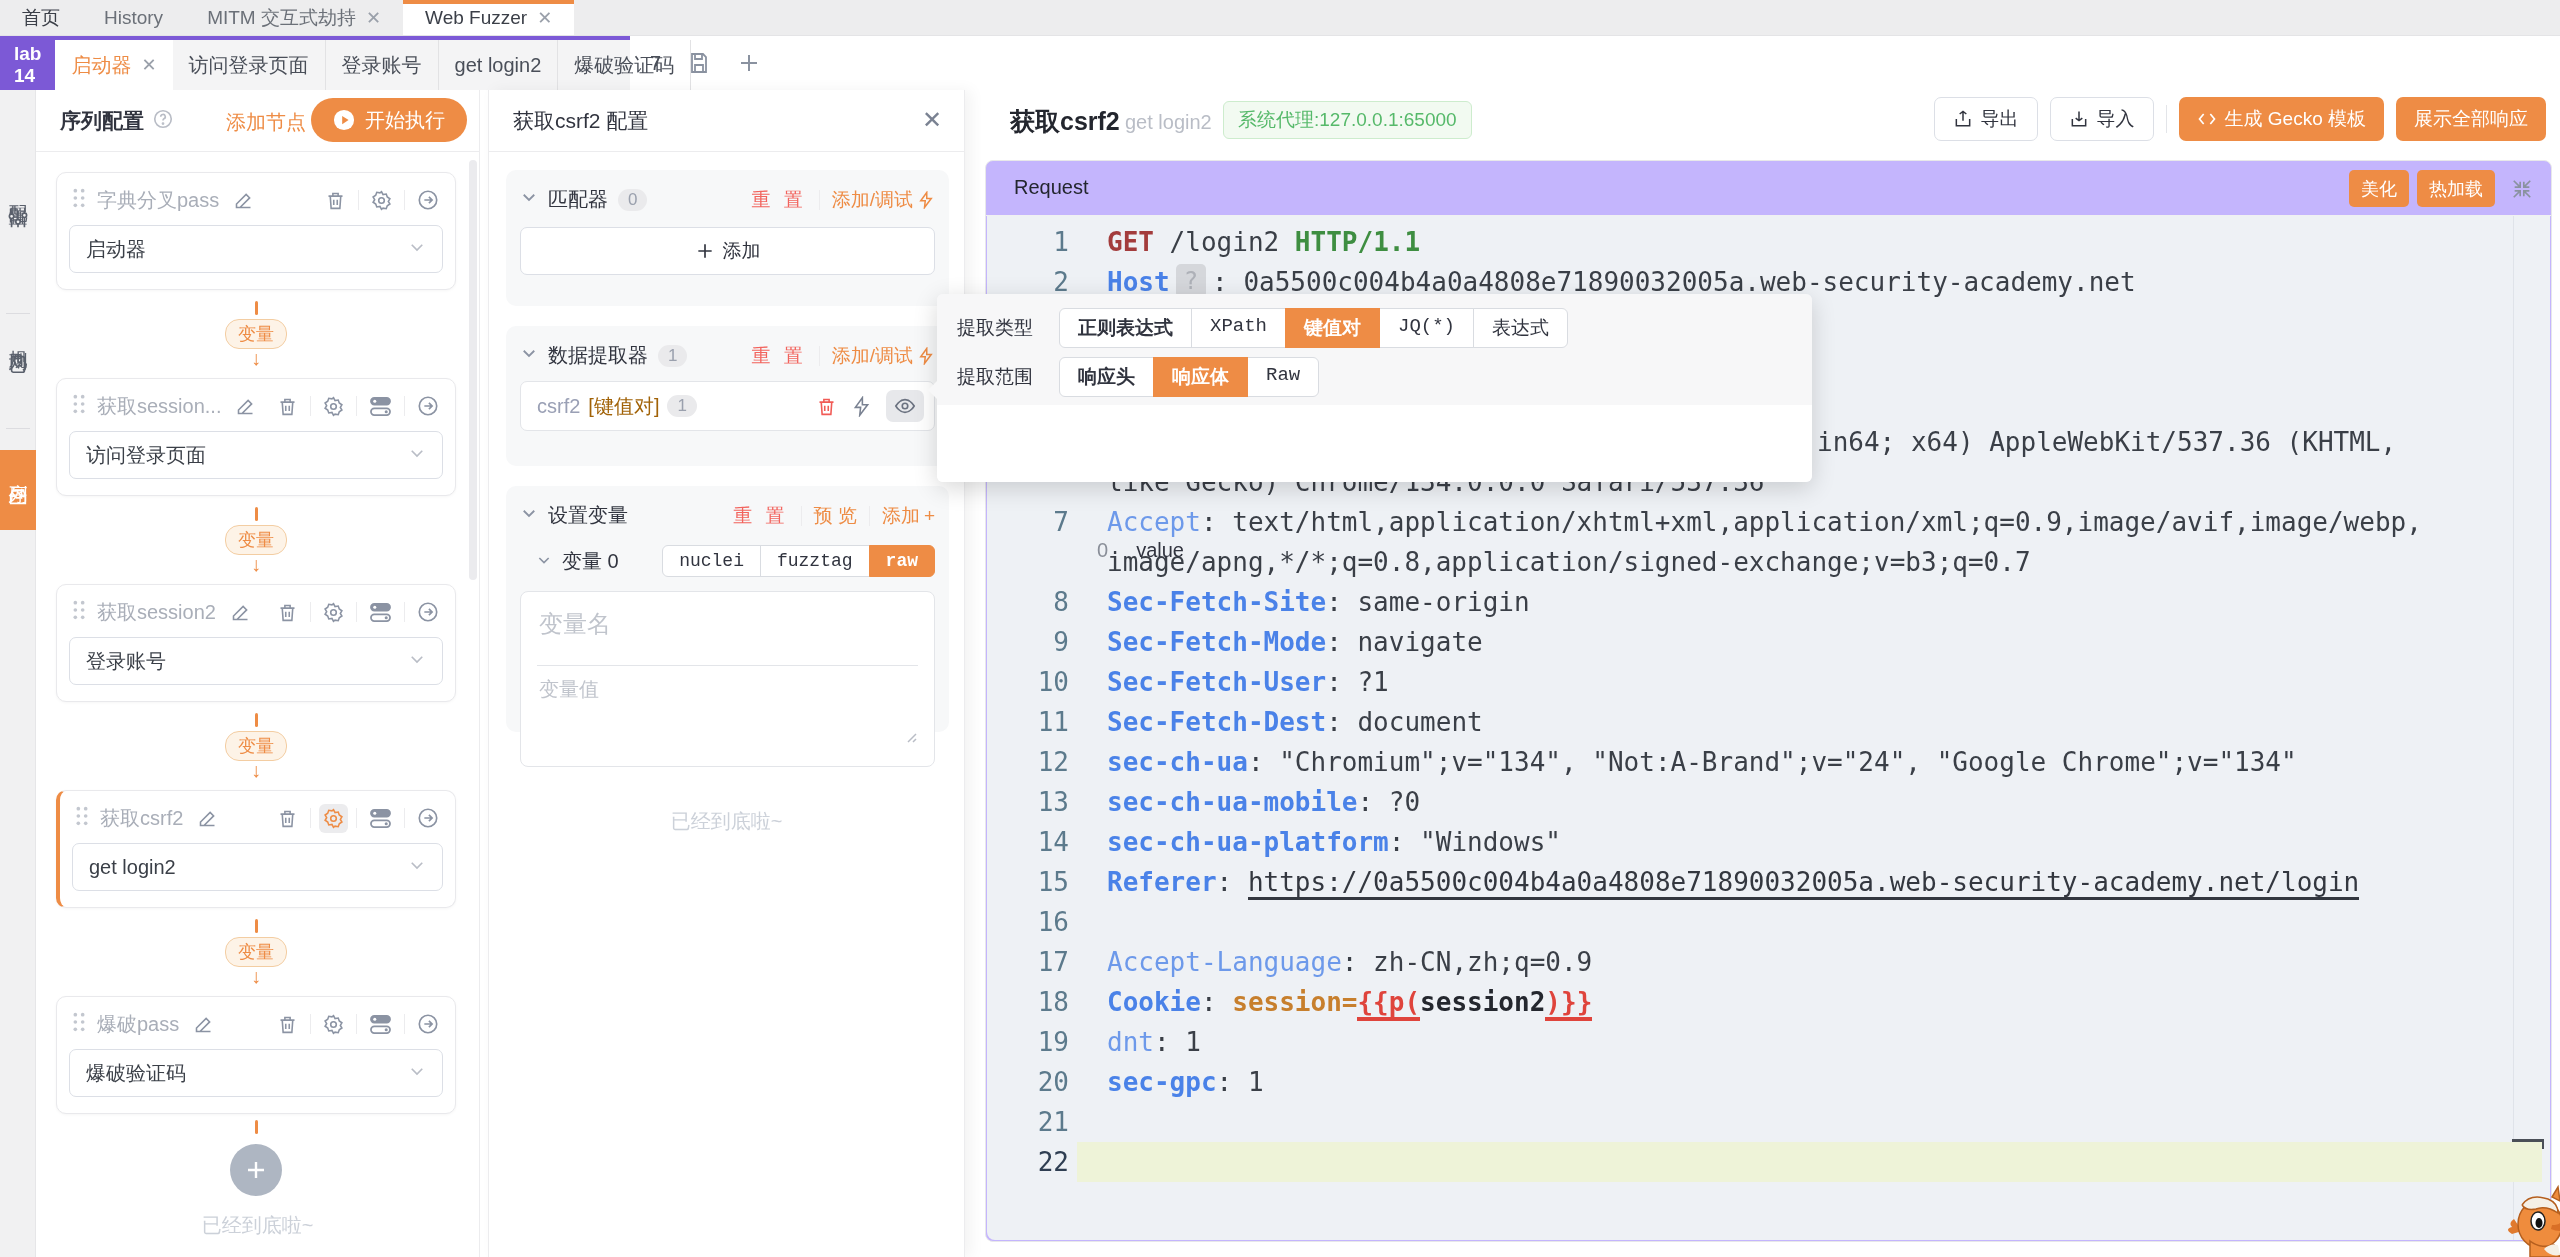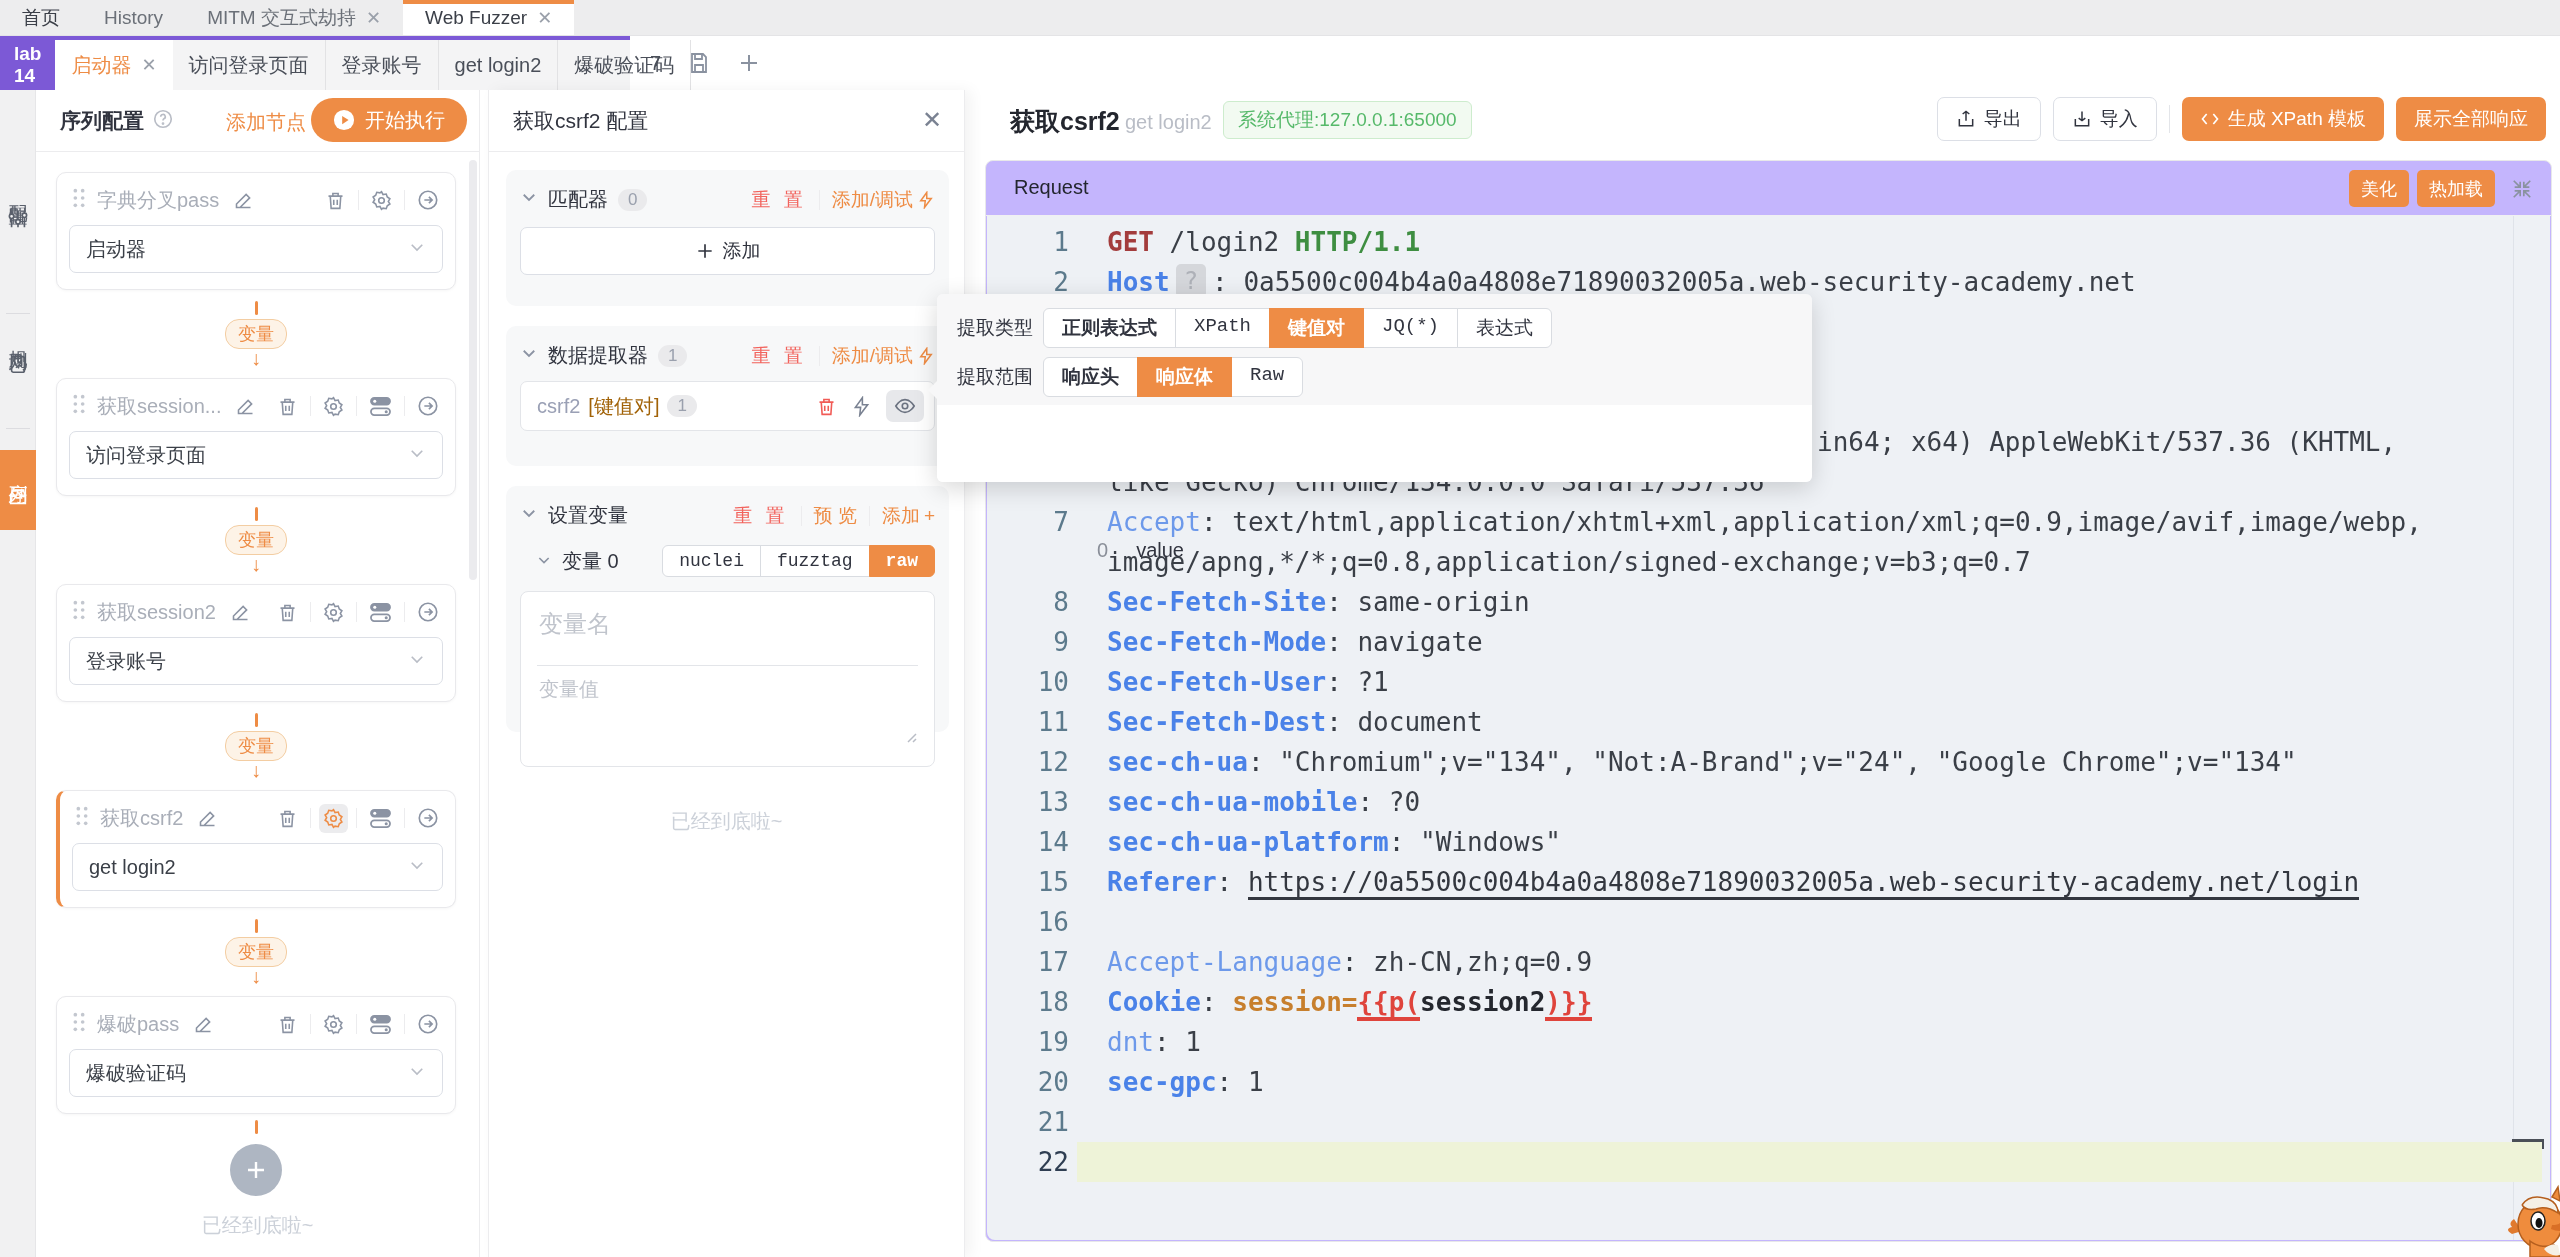--- a/index.html
+++ b/index.html
@@ -126,21 +126,21 @@
   .s-fuzzbold { color:#24272e; font-weight:bold; }
   .s-badge { display:inline-block; background:#d5d7db; color:#aeb1b8; border-radius:5px; padding:0 8px; margin:0 6px; font-size:24px; line-height:34px; vertical-align:2px;}
   .ed-scroll-line { position:absolute; right:36px; top:0; bottom:0; width:1px; background:#dfe3e9; }
   .ed-thumb { position:absolute; right:6px; width:32px; height:10px; background:#4a4f57; }
 
   
   .popup { position:absolute; left:937px; top:294px; width:875px; height:188px; border-radius:6px; box-shadow:0 6px 24px rgba(0,0,0,.16); z-index:50; }
   .popup-top { position:absolute; left:0; top:0; right:0; height:111px; background:#f7f7f8; border-radius:6px 6px 0 0; }
   .popup-bottom { position:absolute; left:0; top:111px; right:0; bottom:0; background:#fff; border-radius:0 0 6px 6px; }
   .popup::before { content:""; position:absolute; left:-9px; top:86px; border-top:10px solid transparent; border-bottom:10px solid transparent; border-right:10px solid #f7f7f8; }
-  .pop-row { position:absolute; left:20px; display:flex; align-items:center; gap:10px; }
+  .pop-row { position:absolute; left:20px; display:flex; align-items:center; gap:26px; }
   .pop-label { font-size:19px; color:#31343f; }
   .pop-seg .seg-btn { font-size:19px; padding:6px 18px; font-weight:bold; }
   .pop-seg .seg-btn.xp { font-weight:normal; }
   .pop-result { position:absolute; left:160px; top:134px; font-size:20px; display:flex; gap:28px; }
   .pop-idx { color:#8a8f99; }
   .pop-val { color:#31343f; }
 
   .mascot { position:absolute; right:0; bottom:0; width:60px; height:78px; z-index:60; }
 </style>
 </head>
@@ -690,21 +690,21 @@
             <path d="M12 3v11M8 11l4 3 4-3"></path>
             <path d="M4 12v8h16v-8"></path>
           </svg>
         <span>导入</span>
       </button>
       <span class="hdr-sep"></span>
       <button class="btn-orange">
         <svg width="20" height="20" viewBox="0 0 24 24" fill="none" stroke="currentColor" stroke-width="2">
             <path d="M8 6l-5 6 5 6M16 6l5 6-5 6"></path>
           </svg>
-        <span>生成 XPath 模板</span>
+        <span>生成 Gecko 模板</span>
       </button>
       <button class="btn-orange">
         <span>展示全部响应</span>
       </button>
     </div>
   </div>
 
   <div class="req-card">
     <div class="req-head">
       <div class="req-title">Request</div>

